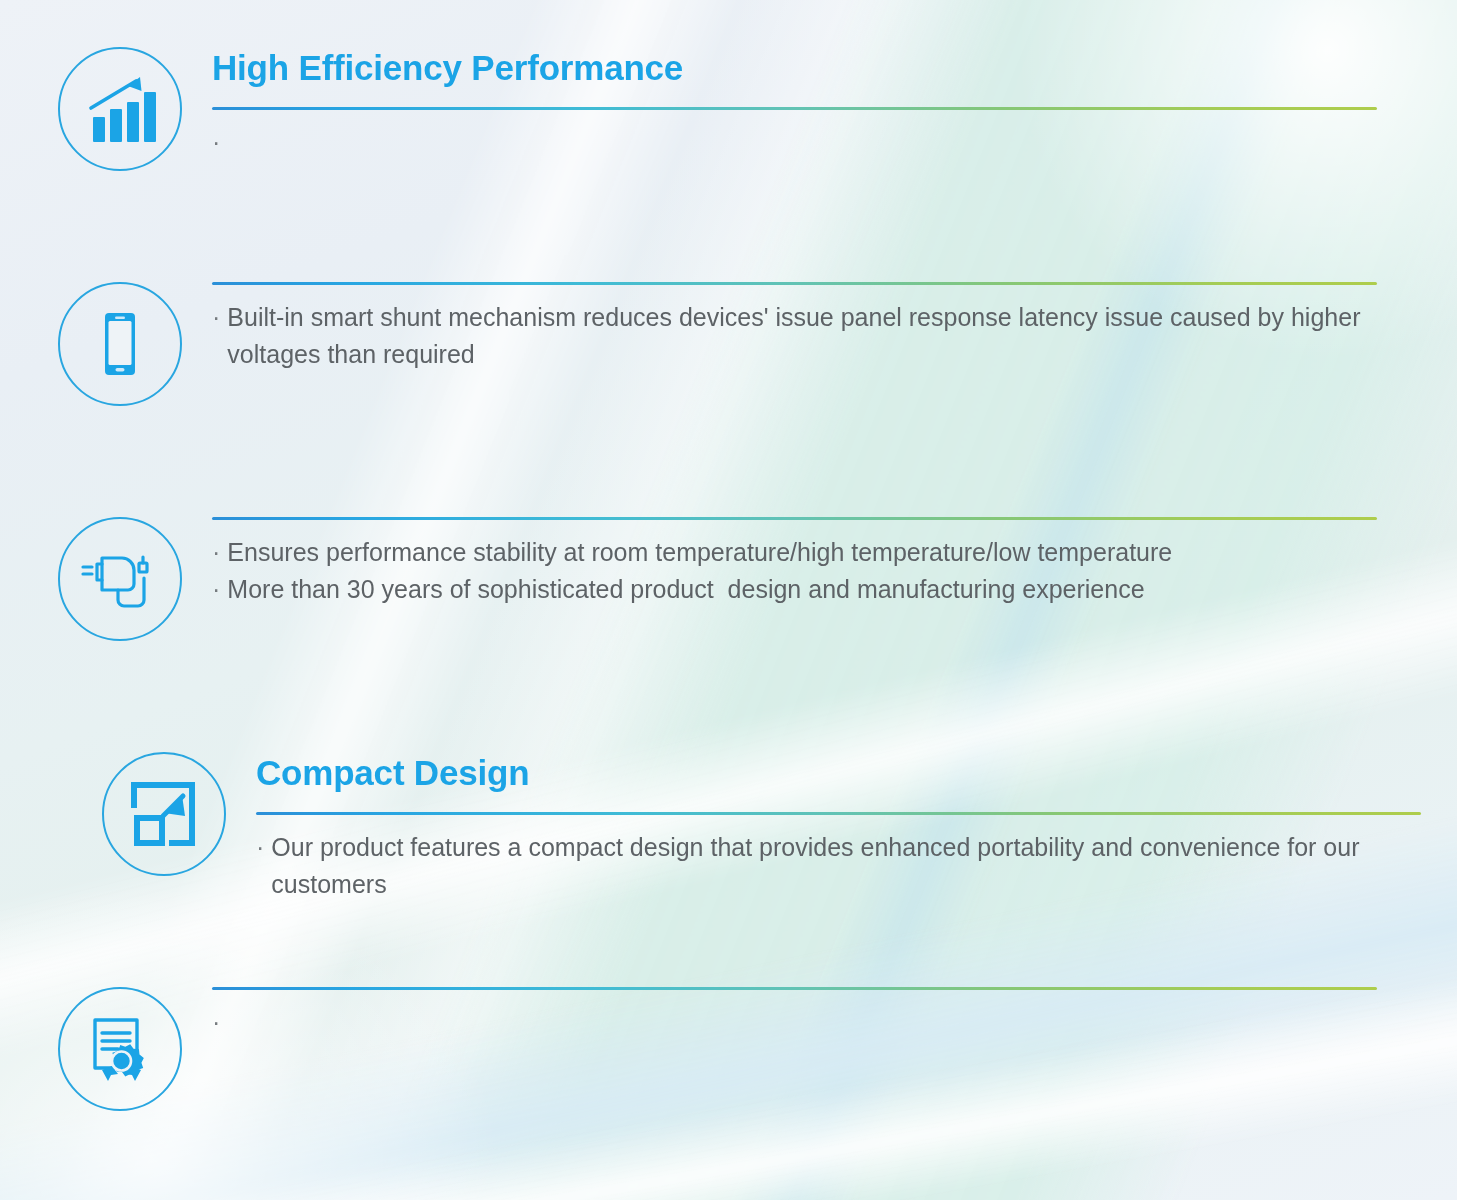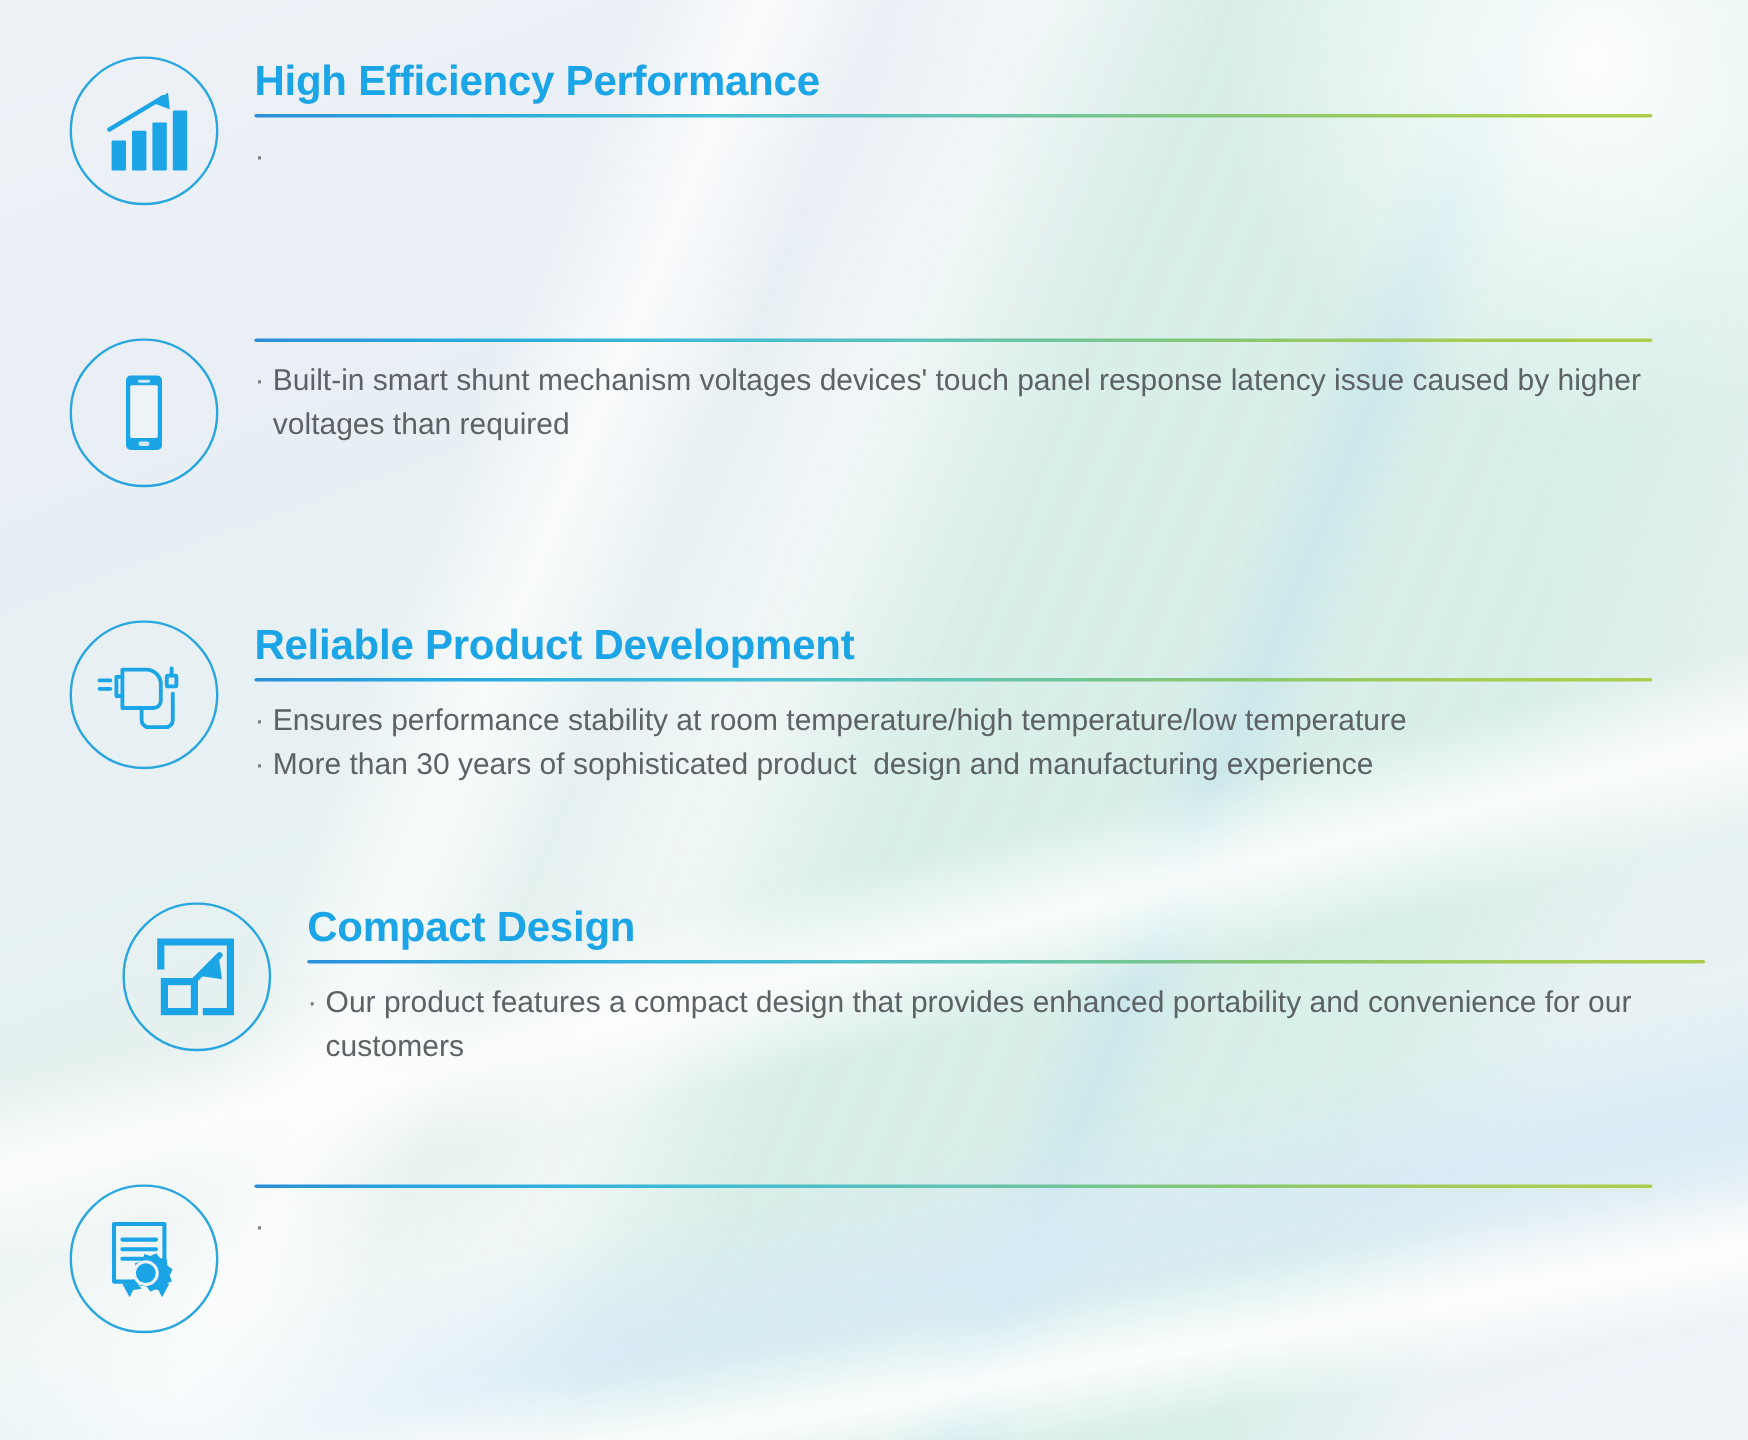--- a/index.html
+++ b/index.html
@@ -129,21 +129,21 @@
   .icon-circle svg { display: block; }
 
   .feature .body {
     position: absolute;
     left: 212px;
     top: 0;
     width: 1165px;
   }
   .feature h2 {
     margin: 0;
-    padding: 0 0 6px 0;
+    padding: 0 0 18px 0;
     font-size: 35px;
     line-height: 42px;
     font-weight: bold;
     color: #1ba4e6;
     letter-spacing: -0.2px;
     white-space: nowrap;
   }
   .divider {
     height: 3px;
     width: 1165px;
@@ -233,21 +233,21 @@
             <rect x="32" y="9.5" width="10" height="2.4" rx="1.2" fill="#cfe9f8"></rect>
             <rect x="32.5" y="61" width="9" height="3.6" rx="1.8" fill="#cfe9f8"></rect>
           </svg>
         </div>
       </div>
       <div class="body">
         <div class="divider"></div>
         <ul class="bullets">
           <li>
               <span class="dot">·</span>
-              <span class="txt">Built-in smart shunt mechanism voltages devices' touch panel response latency issue caused by higher voltages than required</span>
+              <span class="txt">Built-in smart shunt mechanism reduces devices' issue panel response latency issue caused by higher voltages than required</span>
             </li>
         </ul>
       </div>
     </div>
 
     <div class="feature" style="top:517px;">
       <div class="icon-wrap">
         <div class="icon-circle">
           <svg width="80" height="74" viewBox="0 0 80 74" aria-hidden="true">
             <g fill="none" stroke="#1ba4e6" stroke-width="3.2" stroke-linecap="round" stroke-linejoin="round">
@@ -255,21 +255,20 @@
               <path d="M22 22 h-5 v16 h5"></path>
               <path d="M12 25 h-9 M12 32 h-9"></path>
               <path d="M38 48 v10 a6 6 0 0 0 6 6 h14 a6 6 0 0 0 6 -6 v-22"></path>
               <rect x="59" y="21" width="8" height="9" rx="1"></rect>
               <path d="M63 15 v6"></path>
             </g>
           </svg>
         </div>
       </div>
       <div class="body">
-        <h2>Reliable Product Development</h2>
         <div class="divider"></div>
         <ul class="bullets">
           <li>
               <span class="dot">·</span>
               <span class="txt">Ensures performance stability at room temperature/high temperature/low temperature</span>
             </li>
           <li>
               <span class="dot">·</span>
               <span class="txt">More than 30 years of sophisticated product  design and manufacturing experience</span>
             </li>

